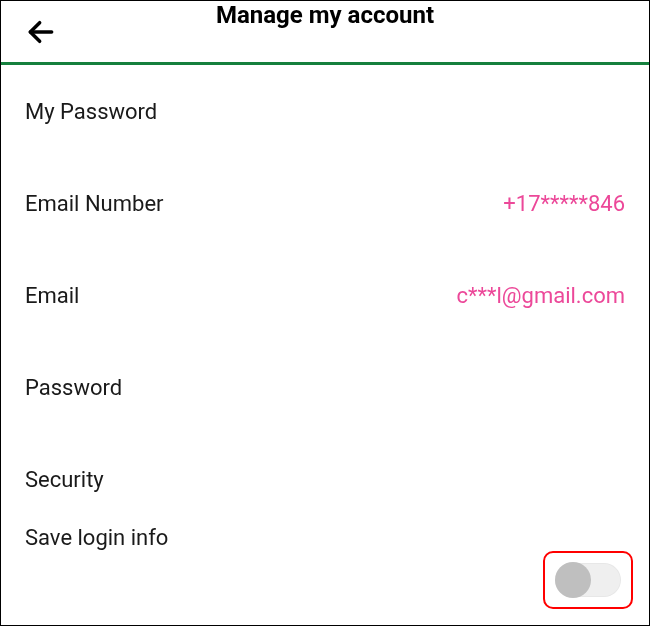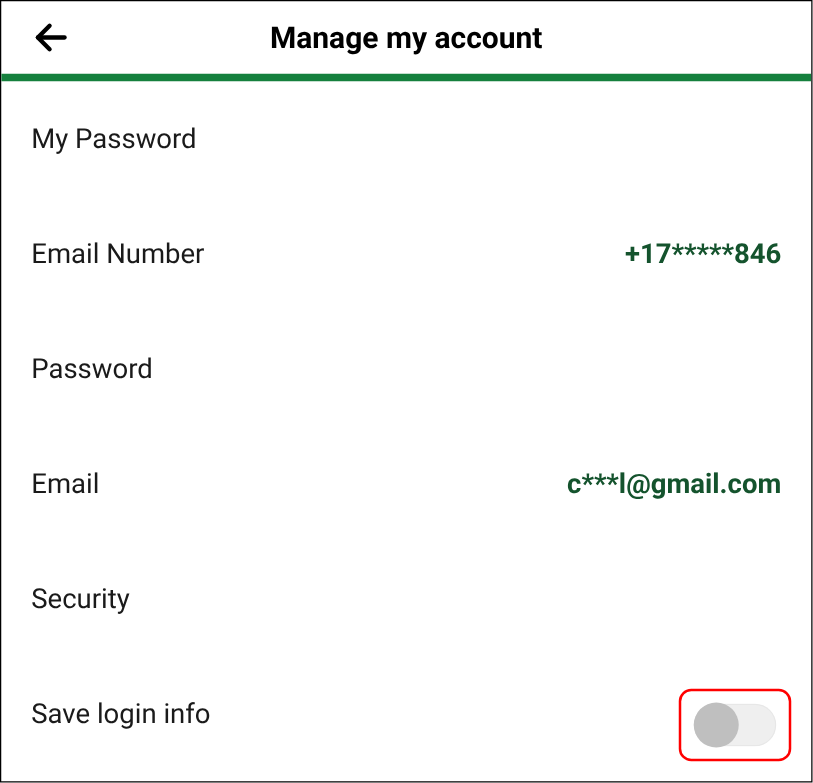--- a/index.html
+++ b/index.html
@@ -7,24 +7,24 @@
       font-family: -apple-system, BlinkMacSystemFont, "Segoe UI", Roboto, Helvetica, Arial, sans-serif;
       background: #fff;
       width: 650px;
       height: 626px;
       border: 1px solid #000;
       position: relative;
       overflow: hidden;
     }
     .header {
       display: flex;
-      align-items: center;
+      align-items: flex-start;
       height: 64px;
       position: relative;
-      border-bottom: 6px solid #15803d;
+      border-bottom: 3px solid #15803d;
     }
     .back-btn {
       position: absolute;
       left: 20px;
       top: 50%;
       transform: translateY(-50%);
       width: 40px;
       height: 40px;
       display: flex;
       align-items: center;
@@ -48,22 +48,22 @@
       height: 92px;
       cursor: pointer;
     }
     .row-label {
       font-size: 22px;
       color: #1a1a1a;
       font-weight: 400;
     }
     .row-value {
       font-size: 22px;
-      color: #14532d;
-      font-weight: 700;
+      color: #ec4899;
+      font-weight: 400;
     }
     .toggle-wrap {
       position: absolute;
       right: 16px;
       bottom: 16px;
       border: 2.5px solid #ff0000;
       border-radius: 10px;
       padding: 10px 10px;
       display: flex;
       align-items: center;
@@ -83,21 +83,21 @@
       left: 0px;
       top: -1px;
       width: 36px;
       height: 36px;
       border-radius: 50%;
       background: #bfbfbf;
     }
     .row-last {
       height: 92px;
       display: flex;
-      align-items: center;
+      align-items: flex-start;
     }
   </style>
 </head>
 <body>
 
 <div class="header">
   <div class="back-btn">
     <svg width="32" height="32" viewBox="0 0 24 24" fill="none" stroke="#000" stroke-width="2.6" stroke-linecap="round" stroke-linejoin="round">
       <line x1="20" y1="12" x2="4" y2="12"></line>
       <polyline points="11 5 4 12 11 19"></polyline>
@@ -112,27 +112,27 @@
     <span class="row-label">My Password</span>
     <span class="row-value"></span>
   </div>
 
   <div class="row">
     <span class="row-label">Email Number</span>
     <span class="row-value">+17*****846</span>
   </div>
 
   <div class="row">
-    <span class="row-label">Password</span>
-    <span class="row-value"></span>
+    <span class="row-label">Email</span>
+    <span class="row-value">c***l@gmail.com</span>
   </div>
 
   <div class="row">
-    <span class="row-label">Email</span>
-    <span class="row-value">c***l@gmail.com</span>
+    <span class="row-label">Password</span>
+    <span class="row-value"></span>
   </div>
 
   <div class="row">
     <span class="row-label">Security</span>
     <span class="row-value"></span>
   </div>
 
   <div class="row-last">
     <span class="row-label">Save login info</span>
   </div>

